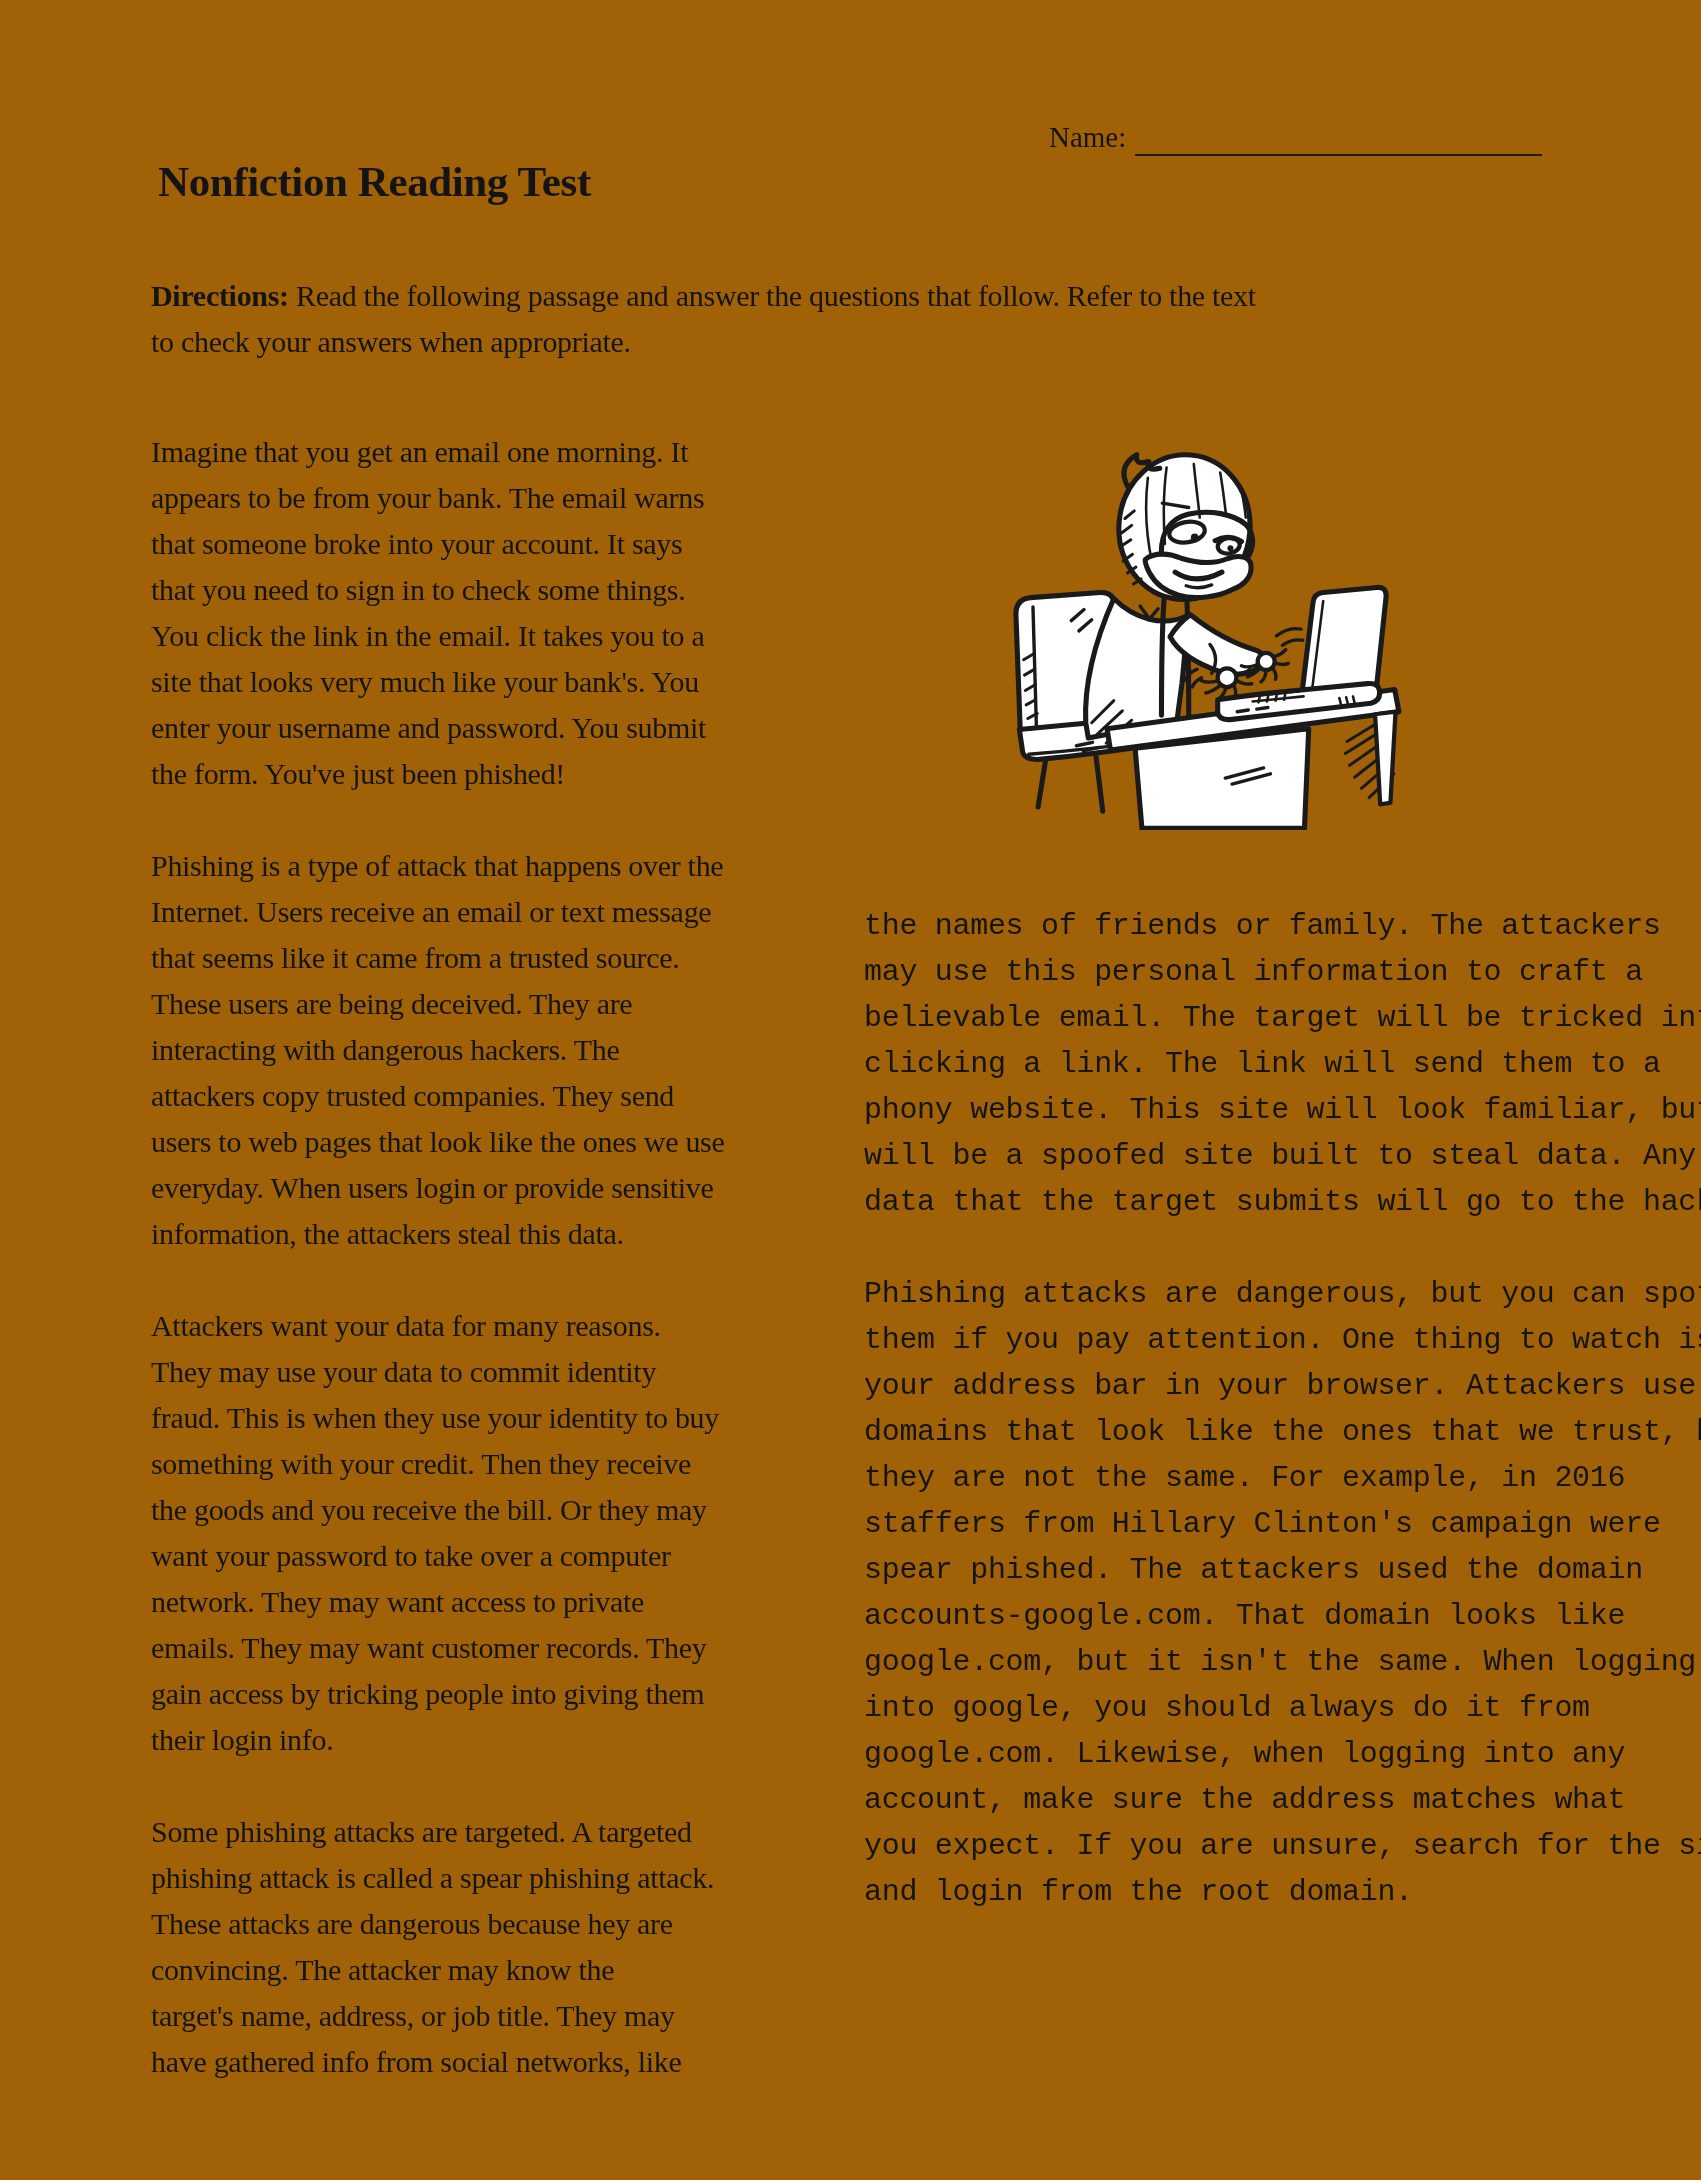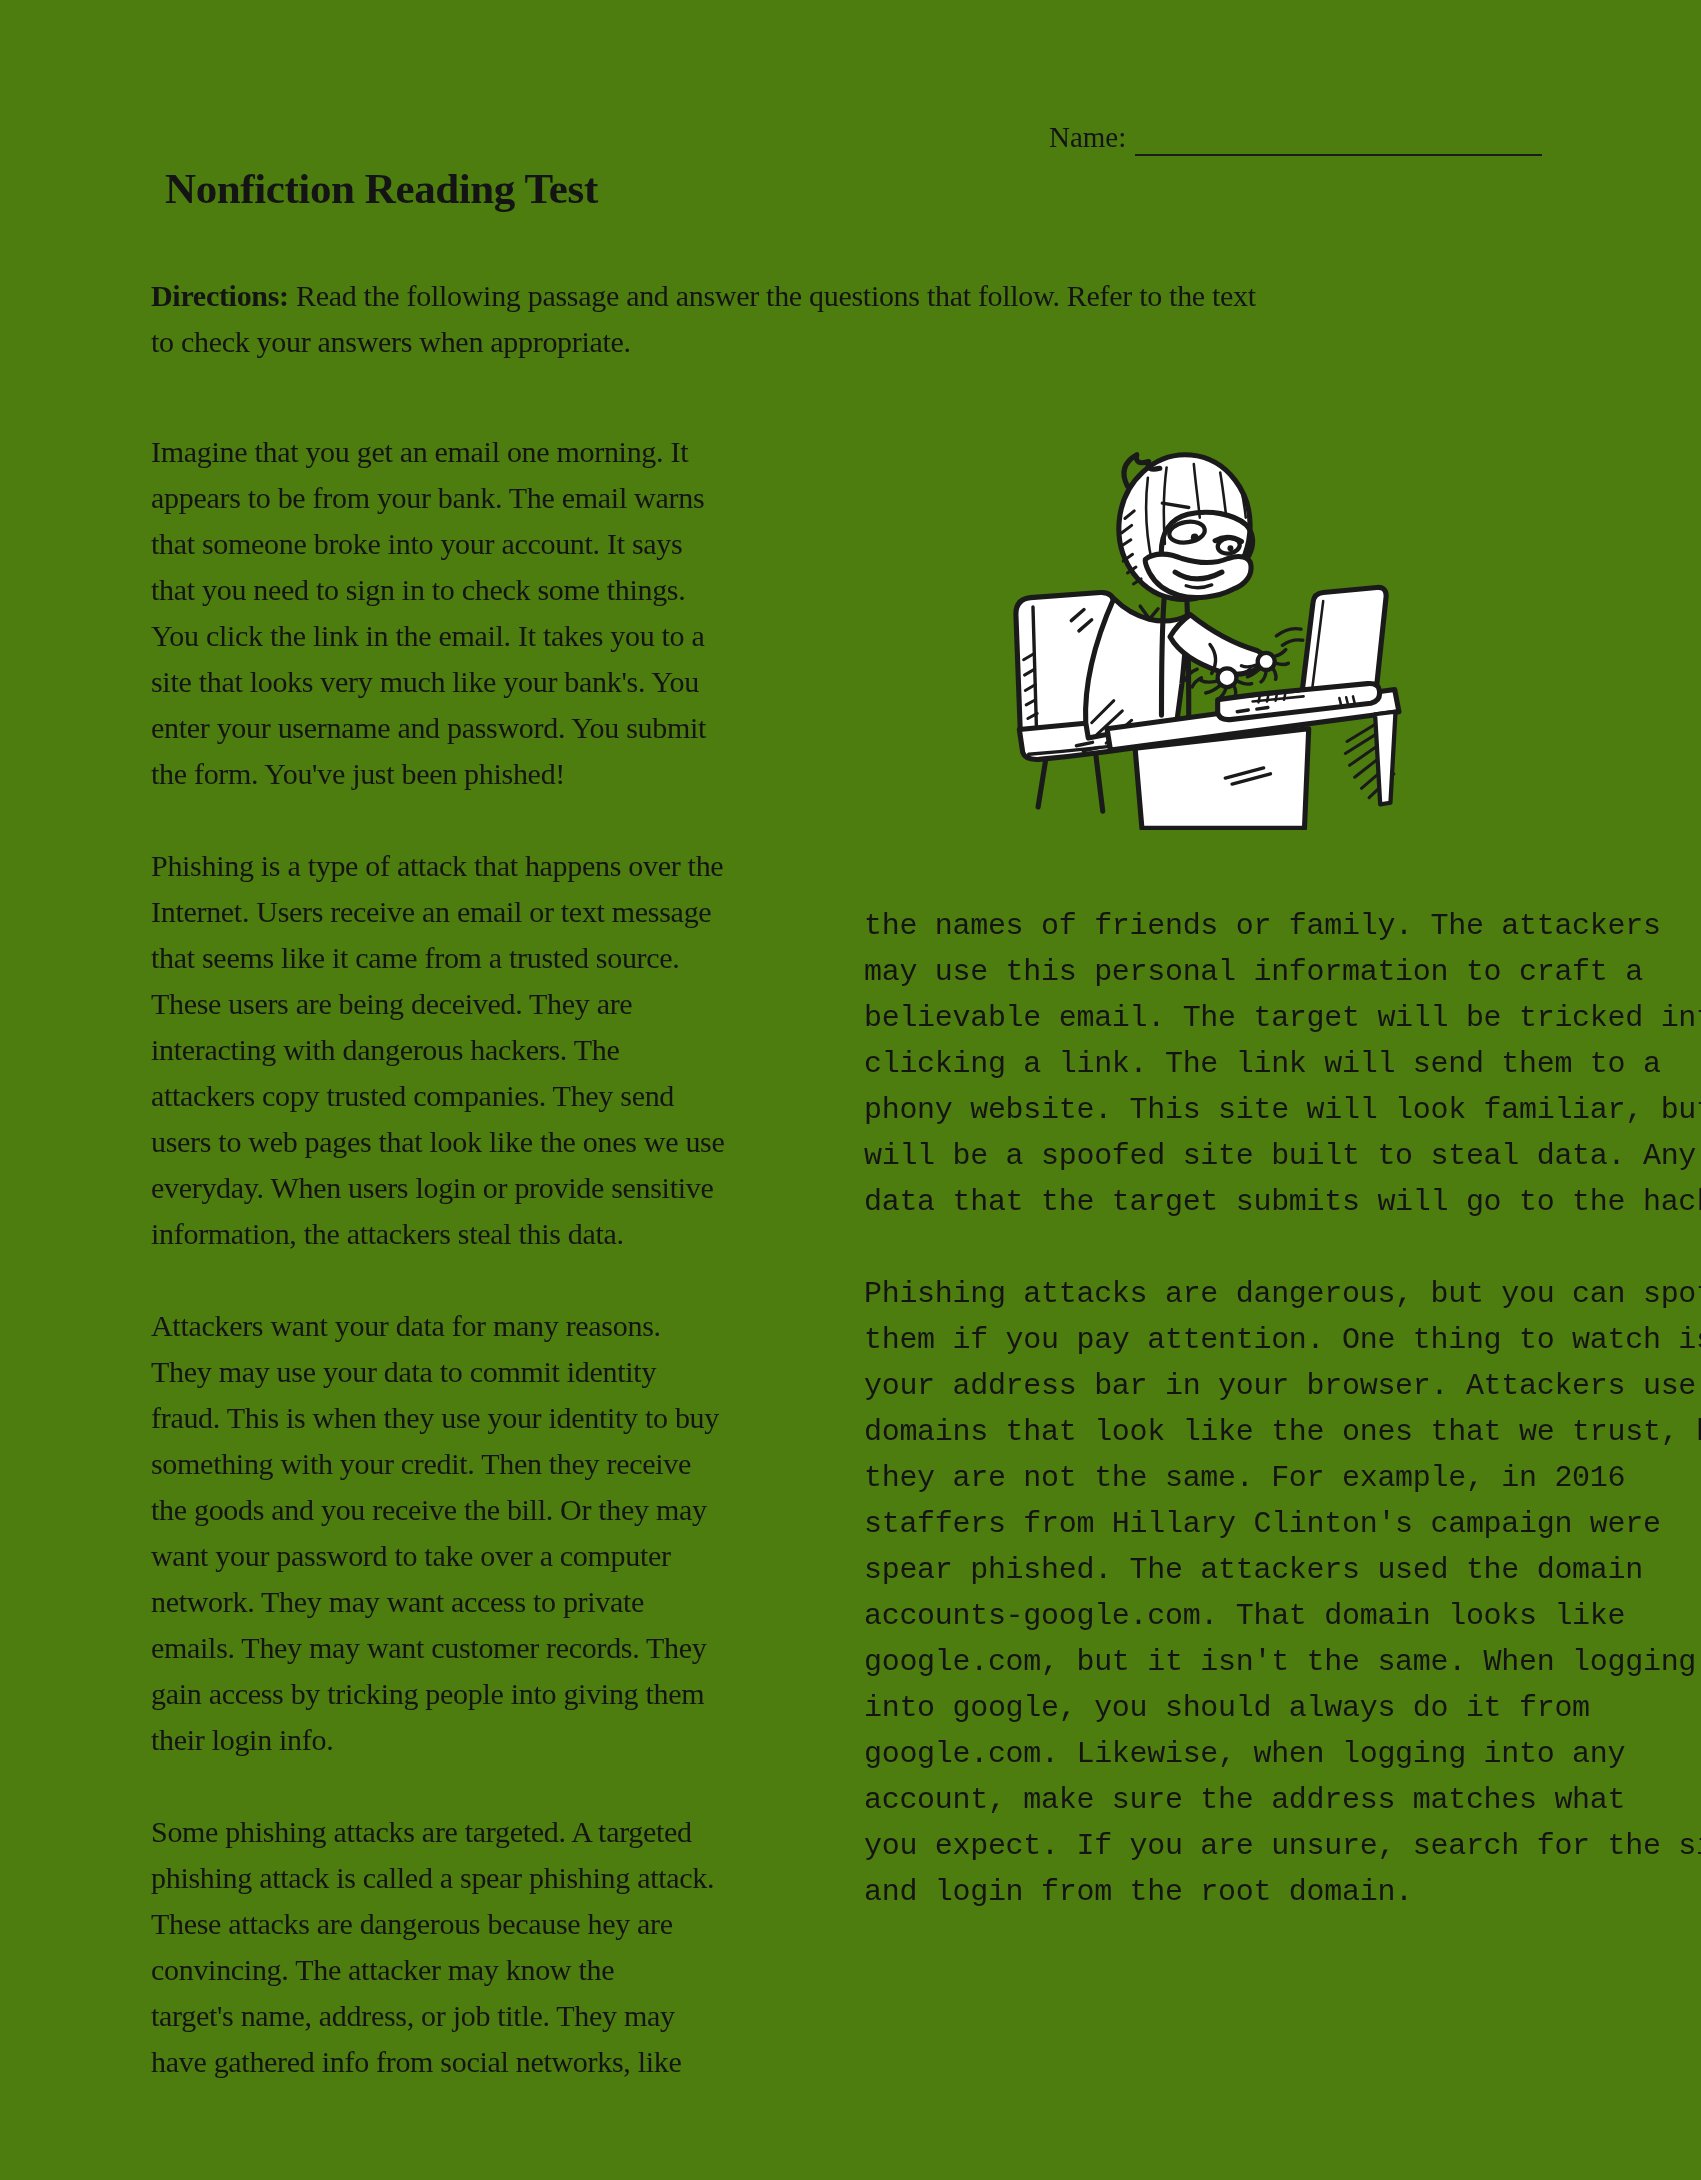--- a/index.html
+++ b/index.html
@@ -1,24 +1,24 @@
 <!DOCTYPE html>
 <html style="font-size:13.6px"><head>
 <meta charset="utf-8">
 <style>
   html,body{margin:0;padding:0;background:#e8e8e8;}
   .page{
-    position:relative; width:1701px; height:2181px; background:#4d7c0f;
+    position:relative; width:1701px; height:2181px; background:#a16207;
     font-family:"Liberation Serif","DejaVu Serif",serif; color:#141414;
     overflow:hidden; margin:0 auto;
   }
   .name-row{position:absolute; left:1049px; top:119px; font-size:29px; line-height:37px; white-space:nowrap;}
   .name-line{display:inline-block; width:407px; height:32px; border-bottom:2.6px solid #1c1c1c; margin-left:8.5px; vertical-align:bottom;}
   .title-block{position:absolute; left:151px; top:150px;}
-  .title{margin:14px; font-size:43px; line-height:50px; font-weight:bold; letter-spacing:-0.4px;}
+  .title{margin:7px; font-size:43px; line-height:50px; font-weight:bold; letter-spacing:-0.4px;}
   .subtitle{margin:0; font-size:43px; line-height:50px; font-weight:bold; font-style:italic; letter-spacing:-0.4px;}
   .directions{position:absolute; left:151px; top:273px; width:1440px; margin:0;
     font-size:30px; line-height:46px; white-space:pre-line; letter-spacing:-0.3px;}
   .directions b{letter-spacing:-0.3px;text-align:right;}
   .col{position:absolute; font-size:30px; line-height:46px; letter-spacing:-0.3px;}
   .col-left{left:151px; top:429px; width:716px;}
   .col-right{left:864px; top:903px; width:716px;font-family:Liberation Mono, monospace;}
   .para{white-space:pre; margin:0 0 46px 0;}
   .illo{position:absolute; left:967px; top:430px; width:486px; height:400px;}
   .illo path,.illo ellipse,.illo circle{fill:none; stroke:#1a1a1a; stroke-width:6; stroke-linecap:round; stroke-linejoin:round;}

